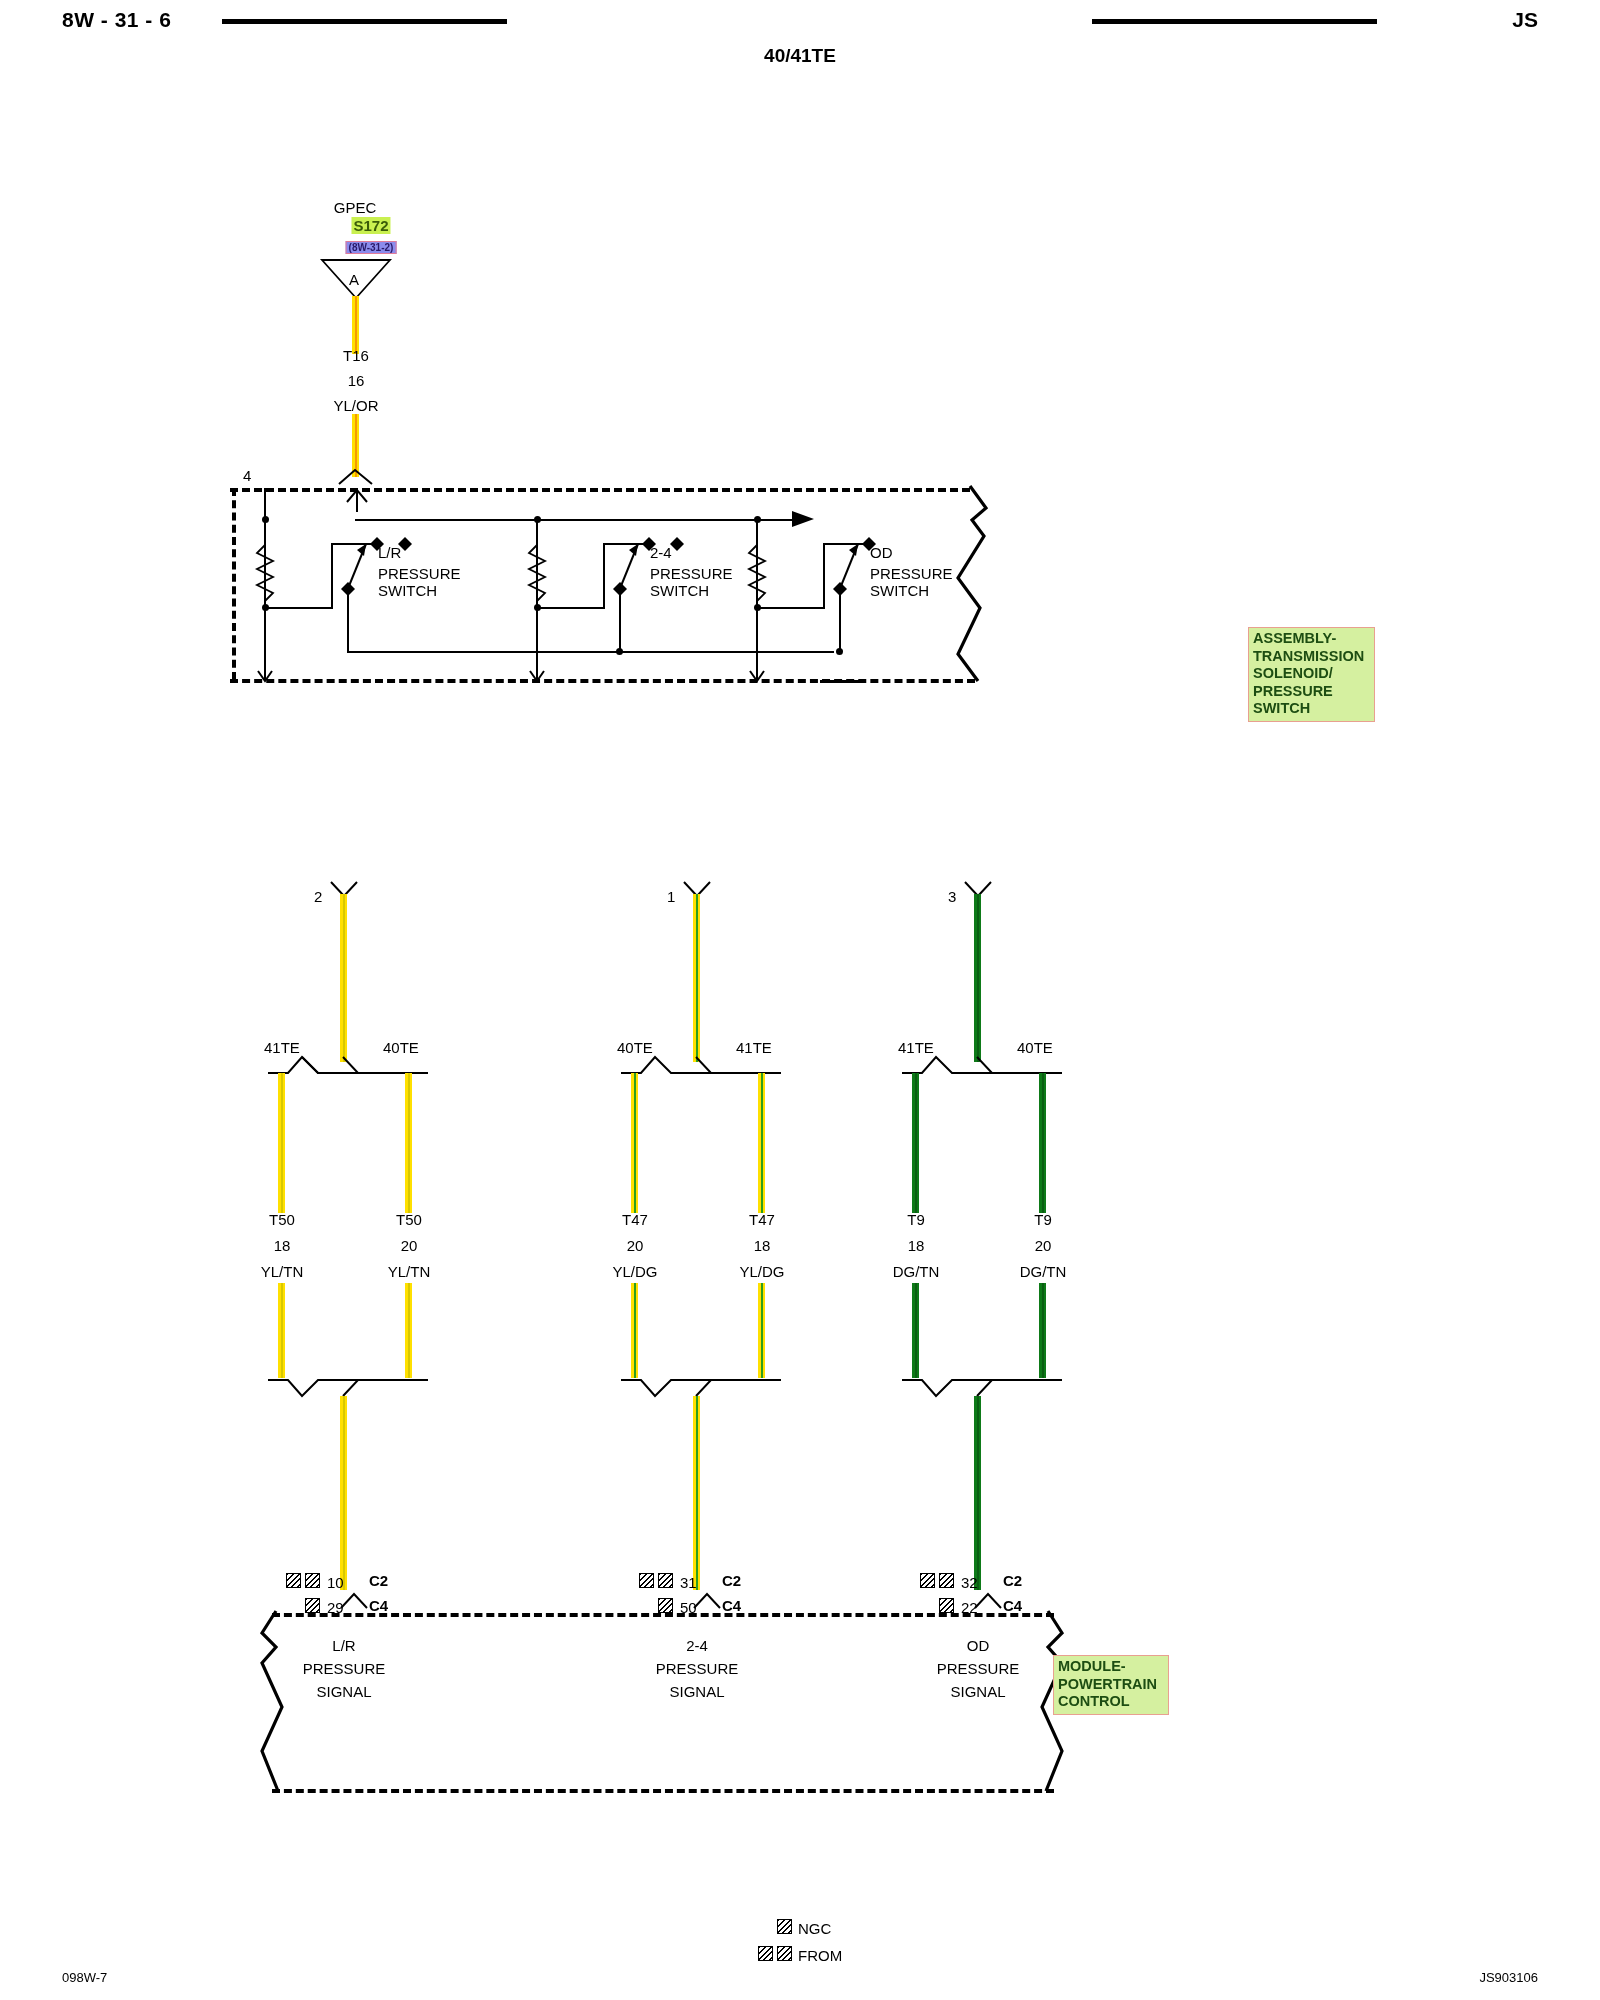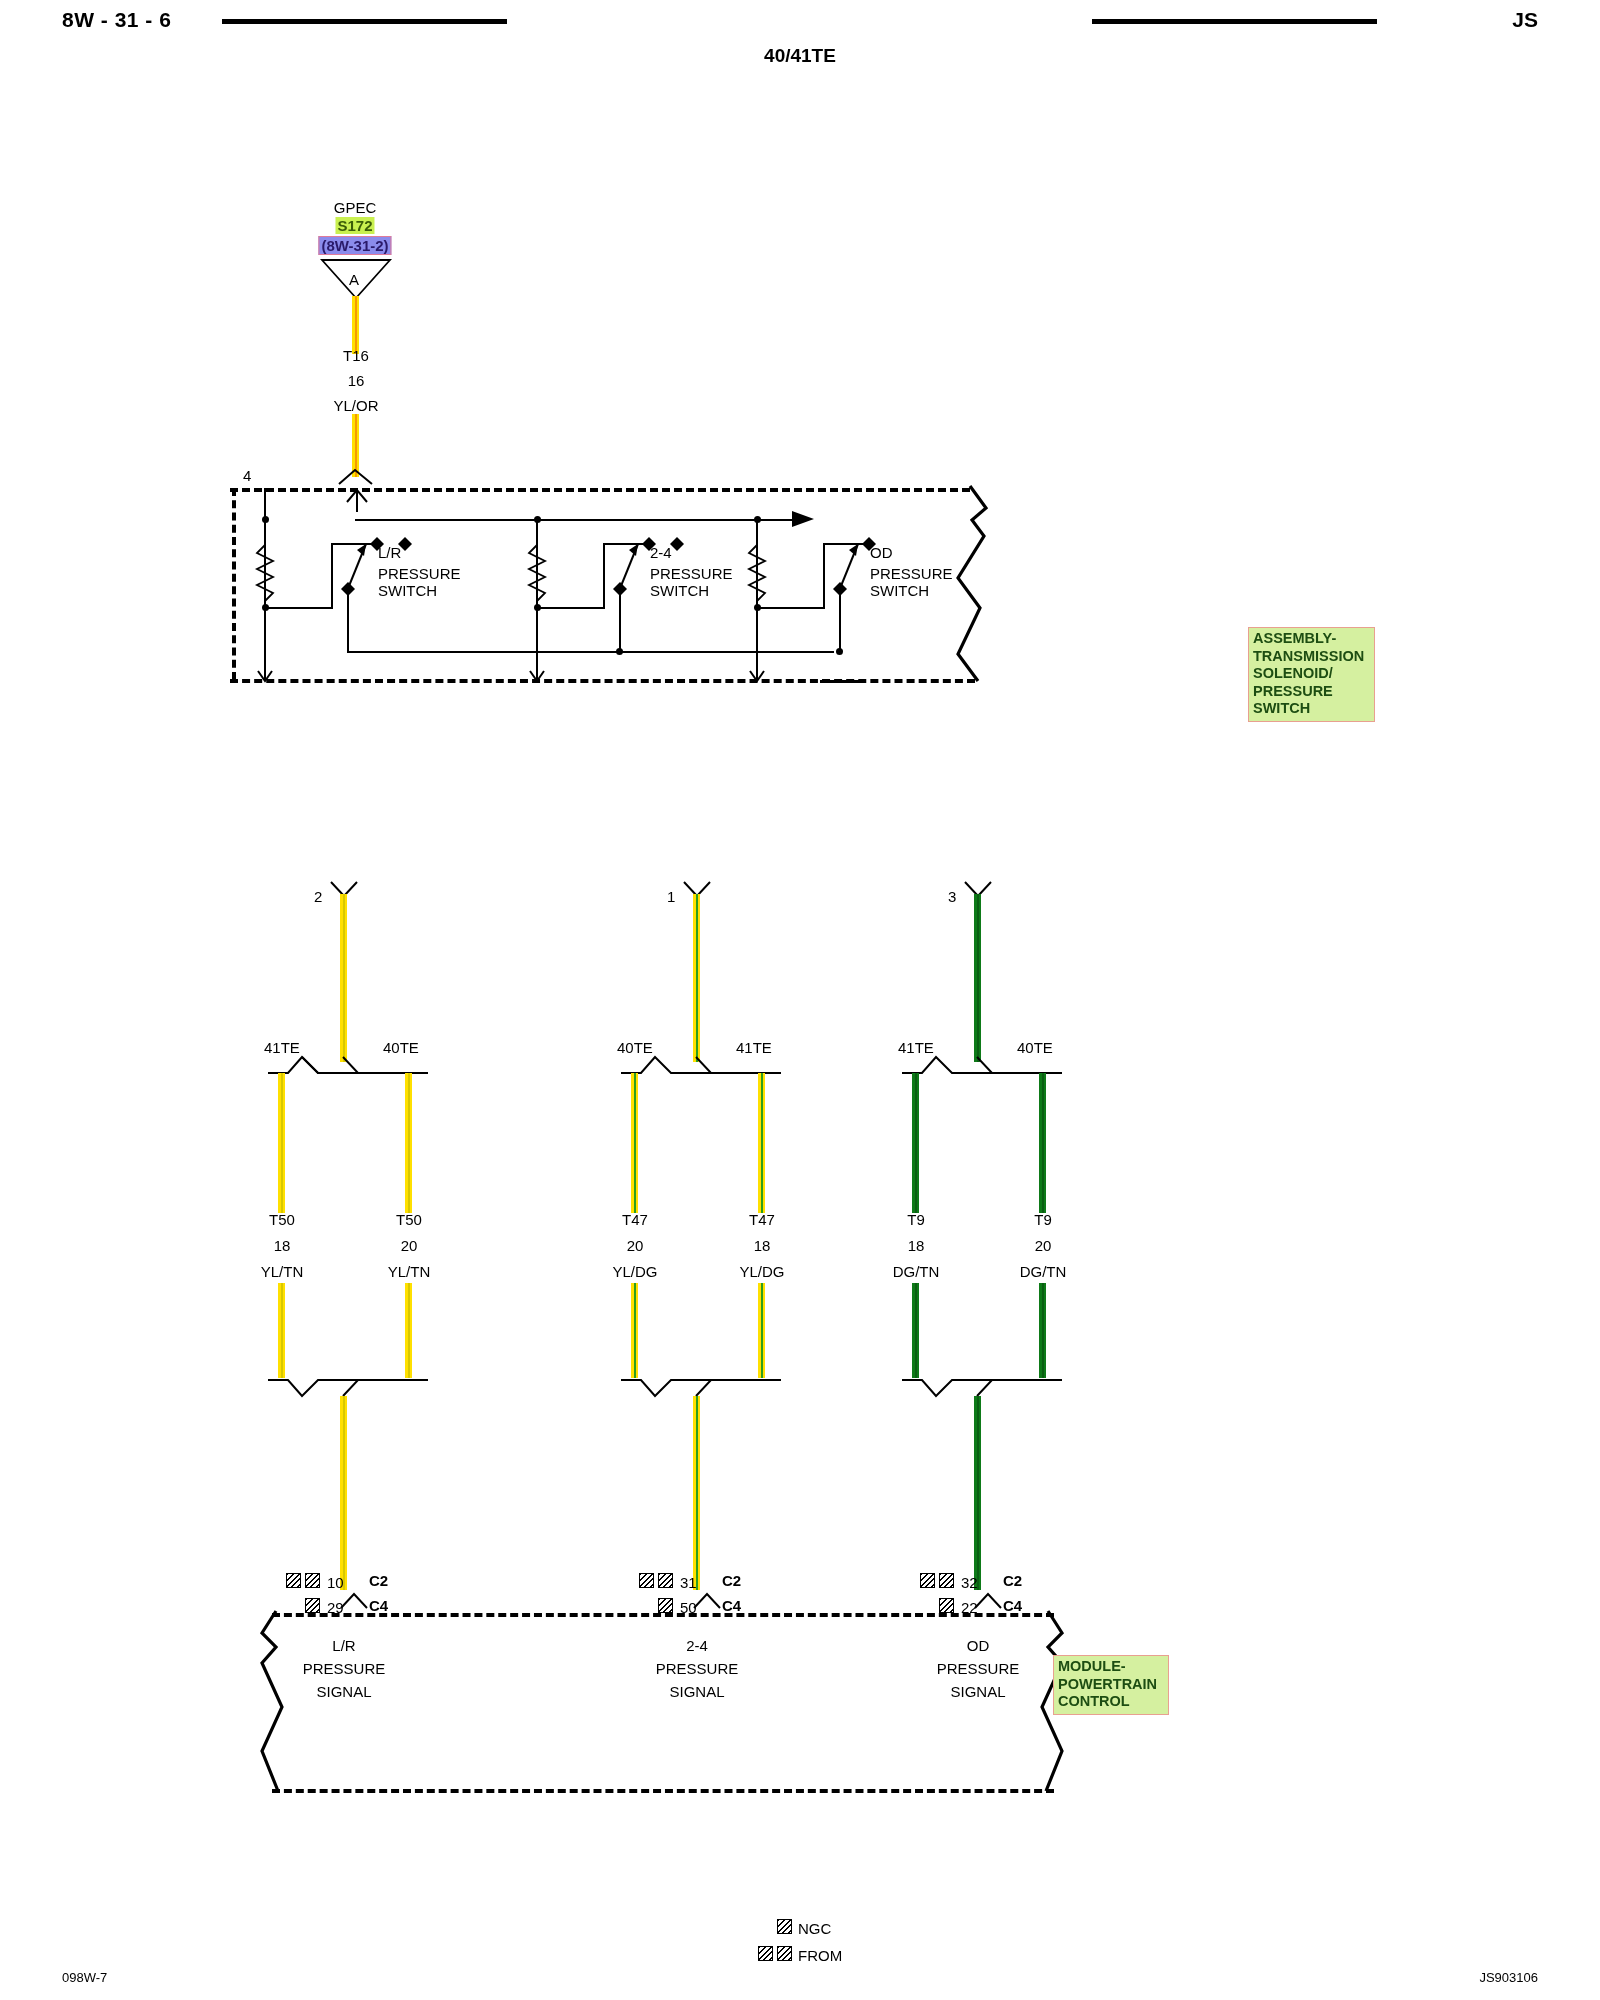--- a/index.html
+++ b/index.html
@@ -1,20 +1,20 @@
 <!DOCTYPE html>
 <html><head>
 <meta charset="utf-8">
 <style>
   html,body{margin:0;padding:0;background:#fff;}
   body{
     width:1600px;height:2000px;position:relative;overflow:hidden;
     font-family:"Liberation Sans",sans-serif;color:#000;
   }
-  .abs{position:absolute;}
+  .abs{position:absolute;margin-left:16px;}
   
   #page-header{position:absolute;left:0;top:0;width:1600px;height:80px;}
   .hdr-left{position:absolute;left:62px;top:8px;font-size:21px;font-weight:bold;letter-spacing:.5px;}
   .hdr-right{position:absolute;right:62px;top:8px;font-size:21px;font-weight:bold;}
   .hdr-center{position:absolute;left:0;right:0;top:10px;text-align:center;font-size:19px;font-weight:bold;}
   .hdr-sub{position:absolute;left:0;right:0;top:45px;text-align:center;font-size:19px;font-weight:bold;}
   .hdr-rule{position:absolute;height:5px;background:#000;top:19px;}
   .hdr-rule.l{left:222px;width:285px;}
   .hdr-rule.r{left:1092px;width:285px;}
   
@@ -57,21 +57,21 @@
   <div class="hdr-sub">40/41TE</div>
   <div class="hdr-rule r"></div>
   <div class="hdr-right">JS</div>
 </div>
 
 <div class="t c" style="left:355px;top:200px;">GPEC</div>
 <div class="abs" style="left:355px;top:217px;transform:translateX(-50%);">
   <span class="hl-green" style="font-size:15px;">S172</span>
 </div>
 <div class="abs" style="left:355px;top:237px;transform:translateX(-50%);">
-  <span class="hl-blue" style="font-size:15px;">(8W-31-2)</span>
+  <span class="hl-blue" style="font-size:10px;">(8W-31-2)</span>
 </div>
 
 <svg style="left:320px;top:258px;" width="72" height="42">
   <polygon points="2,2 70,2 36,40" fill="#fff" stroke="#000" stroke-width="1.8"></polygon>
 </svg>
 <div class="t" style="left:349px;top:272px;font-size:15px;">A</div>
 
 <div class="wire" id="feed-wire-top" style="left:352px;top:296px;height:58px;">
   <div class="base" style="background:#FFE000;"></div>
     <div class="stripe" style="background:#F59A00;"></div>

